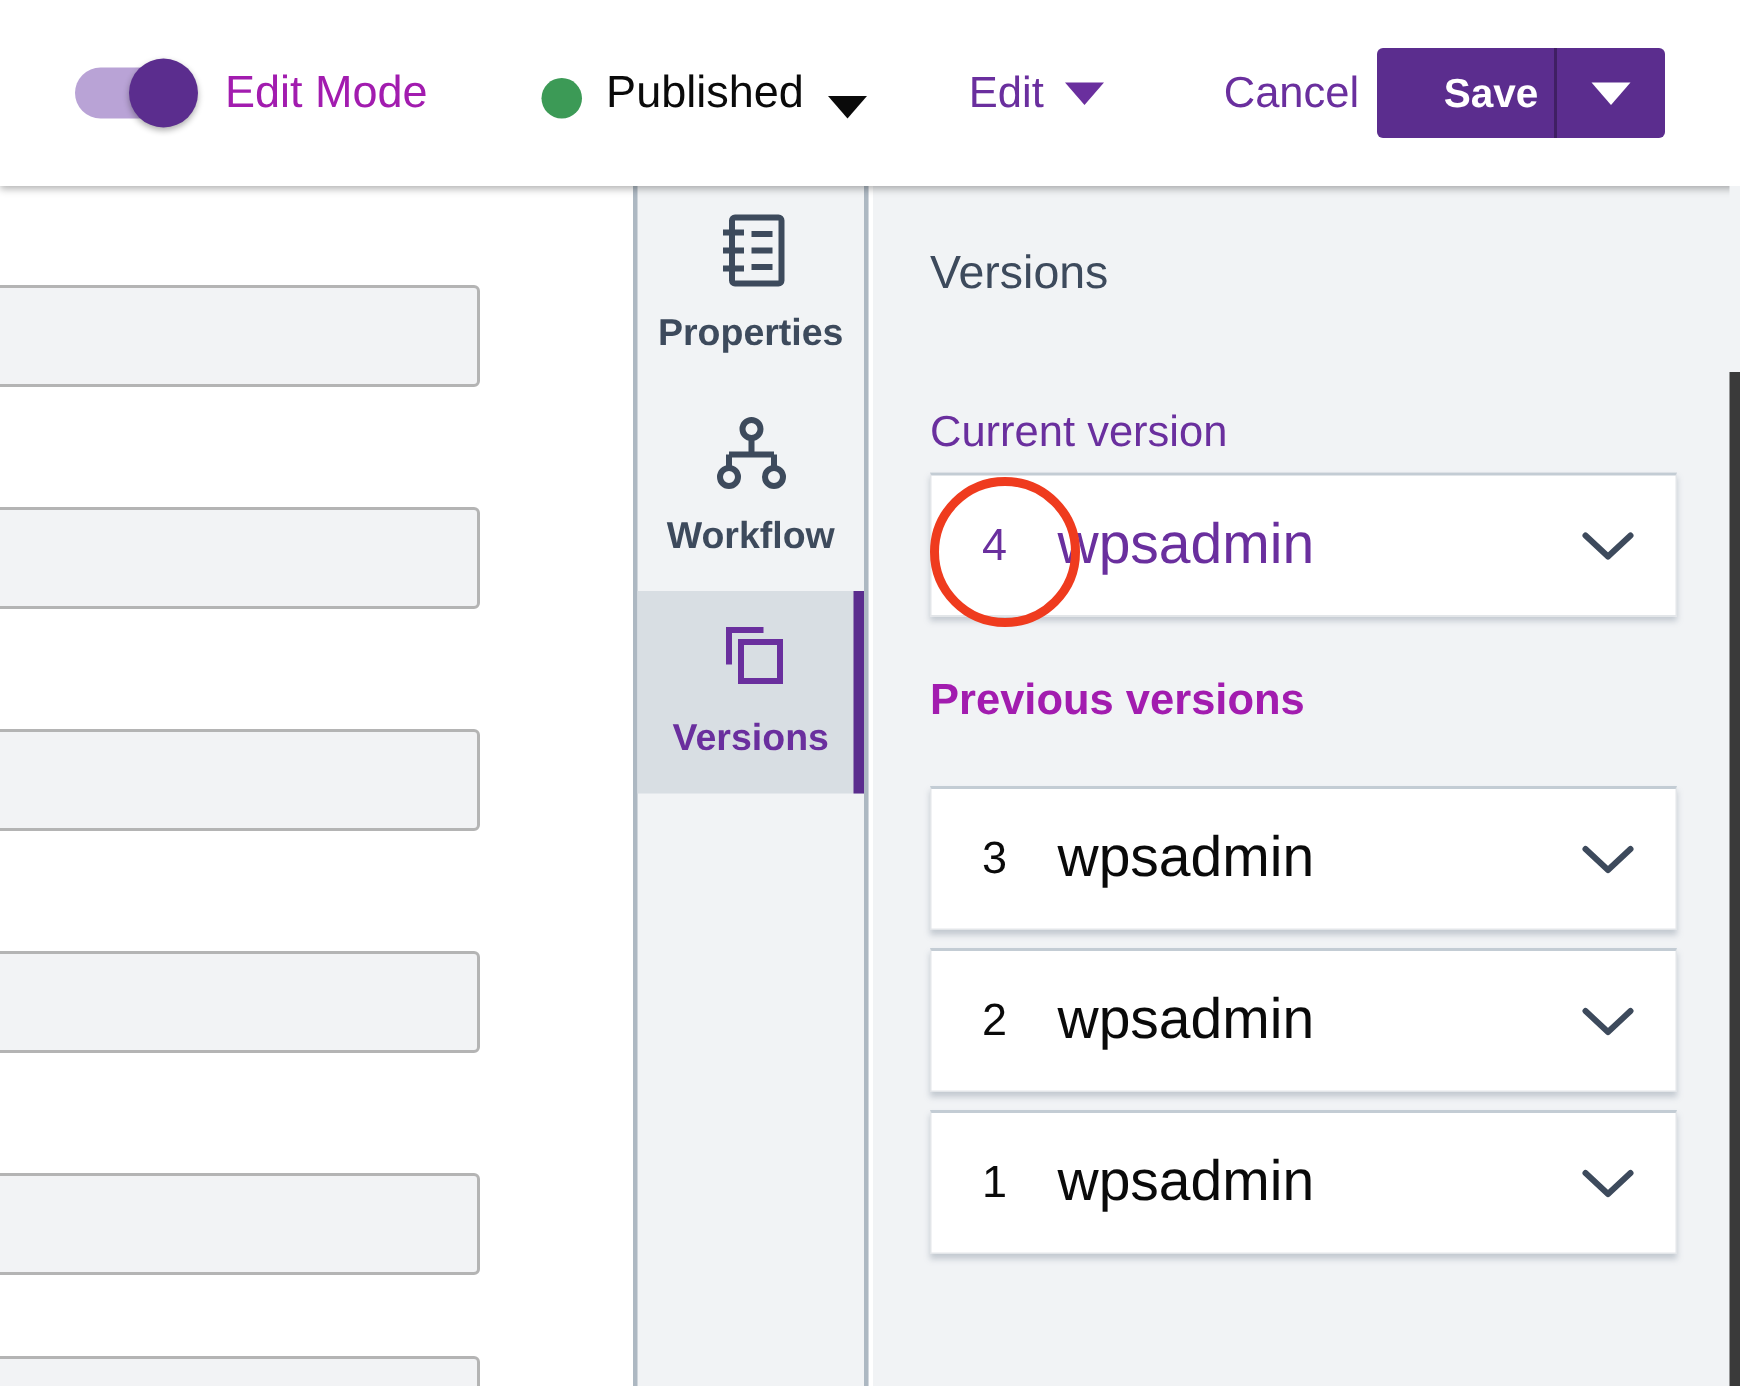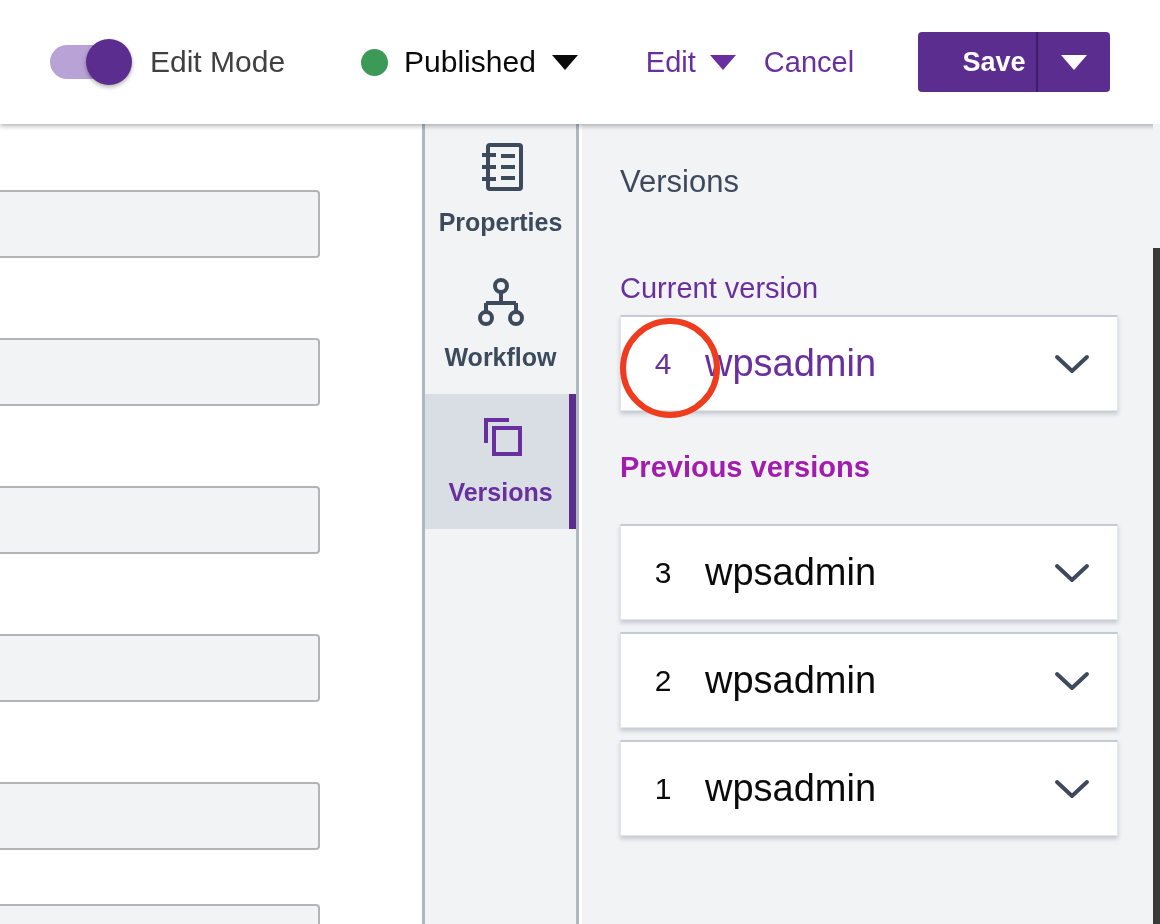--- a/index.html
+++ b/index.html
@@ -38,26 +38,26 @@
     position: absolute;
     right: -4px; top: -6px;
     width: 46px; height: 46px;
     border-radius: 50%;
     background: #5b2d8e;
     box-shadow: 0 2px 4px rgba(0,0,0,0.32);
   }
   .toggle-label {
     margin-left: 22px;
     font-size: 30px;
-    color: #404040;
+    color: #a21caf;
     white-space: nowrap;
   }
 
   .status-wrap {
-    display: flex; align-items: center;
+    display: flex; align-items: flex-end;
     margin-left: 76px;
     cursor: pointer;
   }
   .status-dot {
     width: 27px; height: 27px; border-radius: 50%;
     background: #3c9a56;
     flex: 0 0 auto;
   }
   .status-label {
     margin-left: 16px;
@@ -83,21 +83,21 @@
     white-space: nowrap;
   }
   .caret-purple {
     margin-left: 14px;
     width: 0; height: 0;
     border-left: 13px solid transparent;
     border-right: 13px solid transparent;
     border-top: 15px solid #6a2f9e;
   }
   .cancel-wrap {
-    margin-left: 28px;
+    margin-left: 80px;
     cursor: pointer;
   }
 
   .save-group {
     position: absolute;
     left: 918px; top: 32px;
     width: 192px; height: 60px;
     display: flex;
     border-radius: 4px;
     overflow: hidden;

